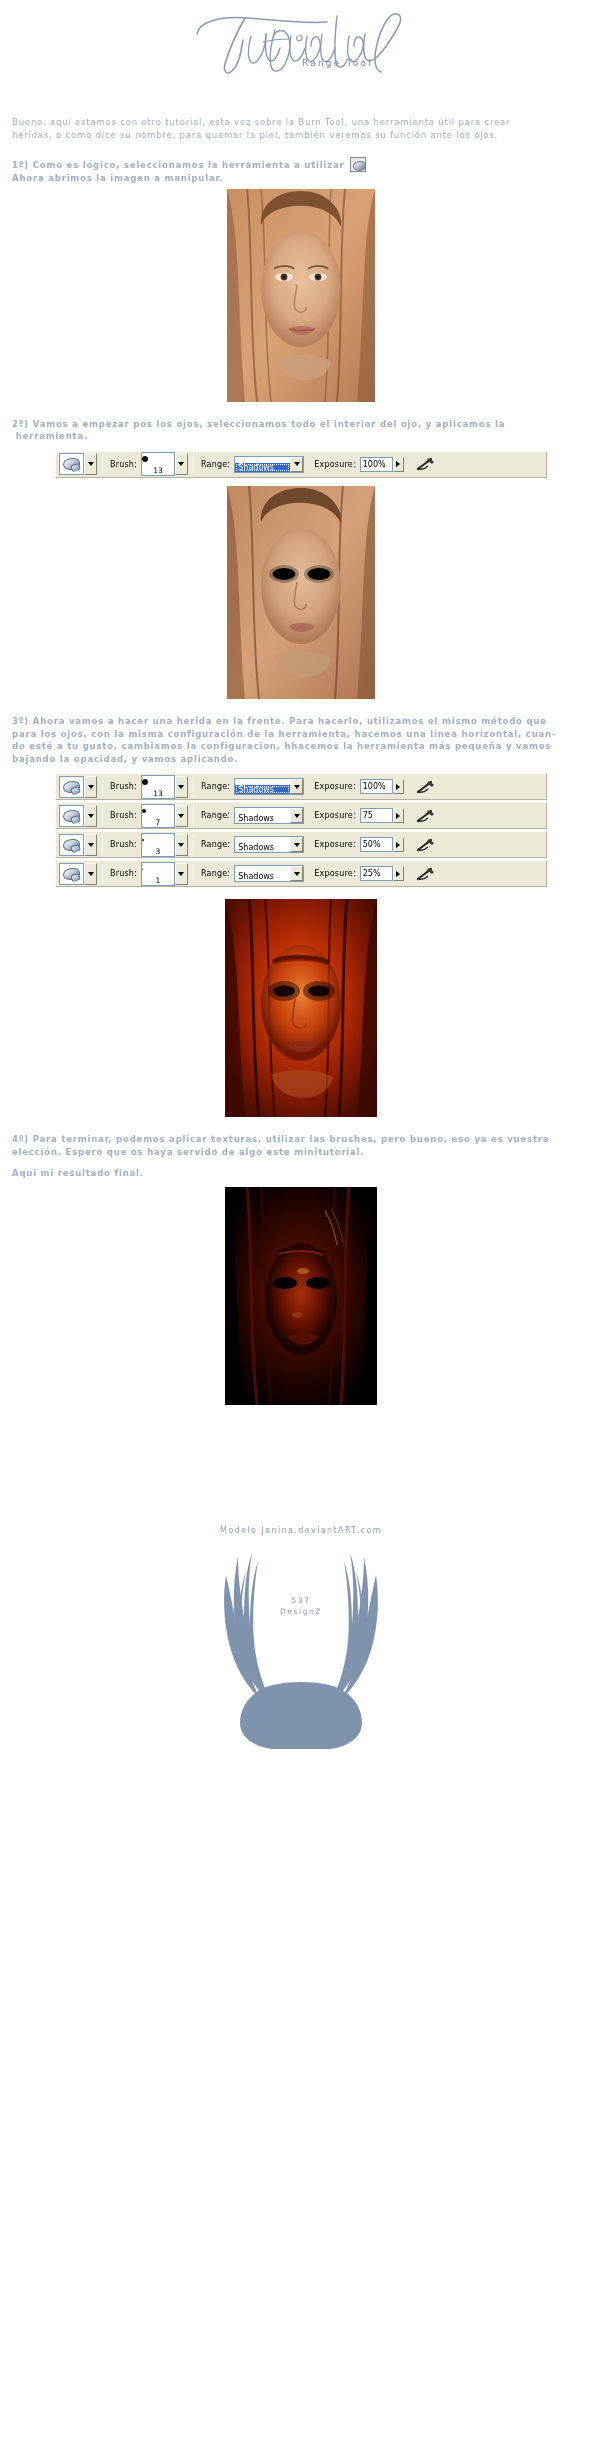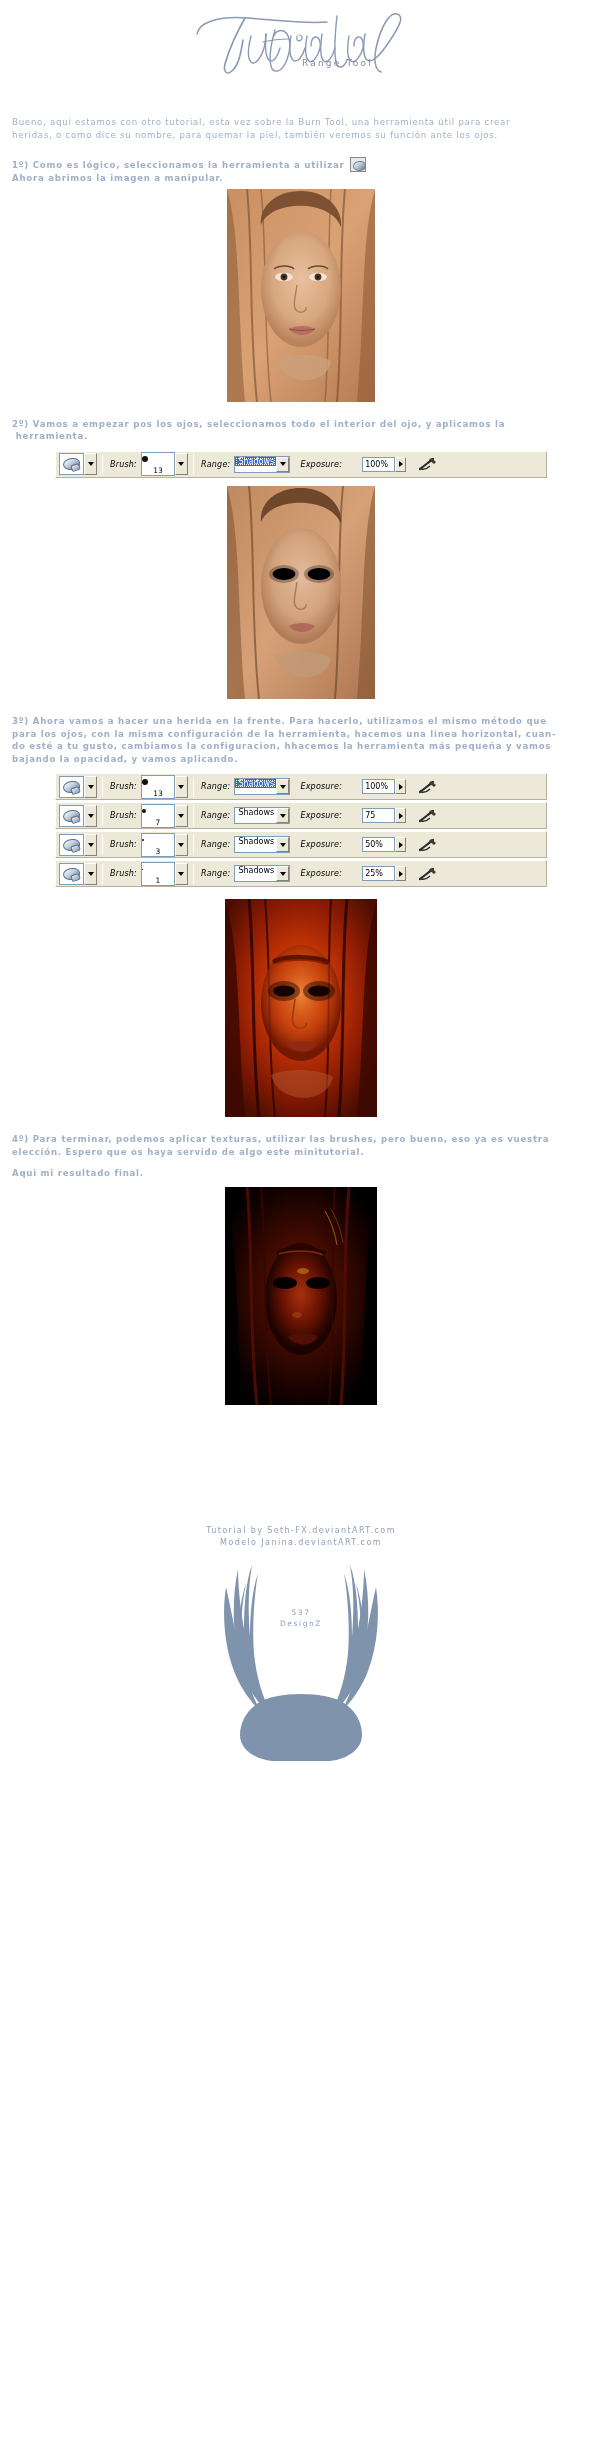--- a/index.html
+++ b/index.html
@@ -91,51 +91,51 @@
     display:flex;align-items:center;justify-content:center;
   }
   .tri-down{
     width:0;height:0;border-left:3px solid transparent;border-right:3px solid transparent;
     border-top:4px solid #000;
   }
   .tri-right{
     width:0;height:0;border-top:3px solid transparent;border-bottom:3px solid transparent;
     border-left:4px solid #000;
   }
-  .lbl{ margin:0 4px 0 2px; font-size:8px; letter-spacing:0.2px;font-style:italic; }
+  .lbl{ margin:0 4px 0 2px; font-size:8px; letter-spacing:0.2px; }
 
   .brush-well{
     width:34px;height:24px;background:#ffffff;border:1px solid #7f9db9;
     display:flex;flex-direction:column;justify-content:flex-start;
     padding-top:2px;position:relative;
   }
   .brush-dot{ border-radius:50%;background:#111; }
   .brush-num{
     position:absolute;bottom:0px;left:0;right:0;text-align:center;
     font-size:7.5px;line-height:8px;color:#000;
   }
 
   .combo{
-    width:56px;height:17px;background:#ffffff;border:1px solid #7f9db9;
-    display:flex;align-items:flex-start;justify-content:space-between;
+    width:70px;height:17px;background:#ffffff;border:1px solid #7f9db9;
+    display:flex;align-items:flex-end;justify-content:space-between;
   }
   .combo-text{ padding-left:3px;font-size:8px;white-space:nowrap;overflow:hidden; }
   .combo.selected .combo-text{
     background:#316ac5;color:#ffffff;display:block;width:57px;
     outline:1px dotted #ffffff;outline-offset:-2px;
   }
   .combo-btn{
     width:13px;height:15px;background:#ece9d8;border:1px solid #ffffff;
     border-right-color:#85817a;border-bottom-color:#85817a;
     display:flex;align-items:center;justify-content:center;flex:none;
   }
 
   .expo-box{
     width:33px;height:15px;background:#ffffff;border:1px solid #7f9db9;
-    display:flex;align-items:center;padding-left:2px;font-size:8px;margin-left:16px;
+    display:flex;align-items:center;padding-left:2px;font-size:8px;
   }
   .expo-btn{
     width:11px;height:15px;background:#ece9d8;border:1px solid #ffffff;
     border-right-color:#85817a;border-bottom-color:#85817a;
     display:flex;align-items:center;justify-content:center;
   }
   .airbrush{
     width:24px;height:22px;background:#ece9d8;border:1px solid #ece9d8;
     display:flex;align-items:center;justify-content:center;
   }
@@ -570,21 +570,20 @@
     <ellipse cx="78" cy="84" rx="6" ry="3" fill="#e8a32a" opacity="0.55"></ellipse>
     <ellipse cx="72" cy="128" rx="5" ry="3" fill="#d4761c" opacity="0.35"></ellipse>
     <path d="M100 24 C106 34 110 46 112 58" stroke="#e09020" stroke-width="1.2" fill="none" opacity="0.6"></path>
     <path d="M106 22 C112 32 116 44 118 56" stroke="#c06a12" stroke-width="1" fill="none" opacity="0.5"></path>
     <rect width="152" height="218" fill="#000" opacity="0.12"></rect>
   </svg>
 </div>
 
 <div style="height:120px"></div>
 <div class="footer-credits">
-  <div>Tutorial by Seth-FX.deviantART.com</div>
   <div>Modelo Janina.deviantART.com</div>
 </div>
 
 <div class="crest-wrap">
   <svg viewBox="0 0 602 200" width="602" height="200" aria-hidden="true">
     <g fill="#7f93ad">
       <path d="M238 6 C232 34 232 70 240 100 C246 124 258 142 272 152 C262 134 256 112 254 90 C252 66 254 34 258 10 C252 28 250 52 250 74 C248 50 248 24 252 2 C246 18 244 42 244 66 C240 44 238 22 238 6Z"></path>
       <path d="M226 24 C222 50 224 82 234 108 C240 124 250 138 260 148 C250 128 244 106 242 84 C240 62 242 40 246 20 C240 38 238 60 238 82 C234 62 230 42 226 24Z"></path>
       <path d="M364 6 C370 34 370 70 362 100 C356 124 344 142 330 152 C340 134 346 112 348 90 C350 66 348 34 344 10 C350 28 352 52 352 74 C354 50 354 24 350 2 C356 18 358 42 358 66 C362 44 364 22 364 6Z"></path>
       <path d="M376 24 C380 50 378 82 368 108 C362 124 352 138 342 148 C352 128 358 106 360 84 C362 62 360 40 356 20 C362 38 364 60 364 82 C368 62 372 42 376 24Z"></path>

